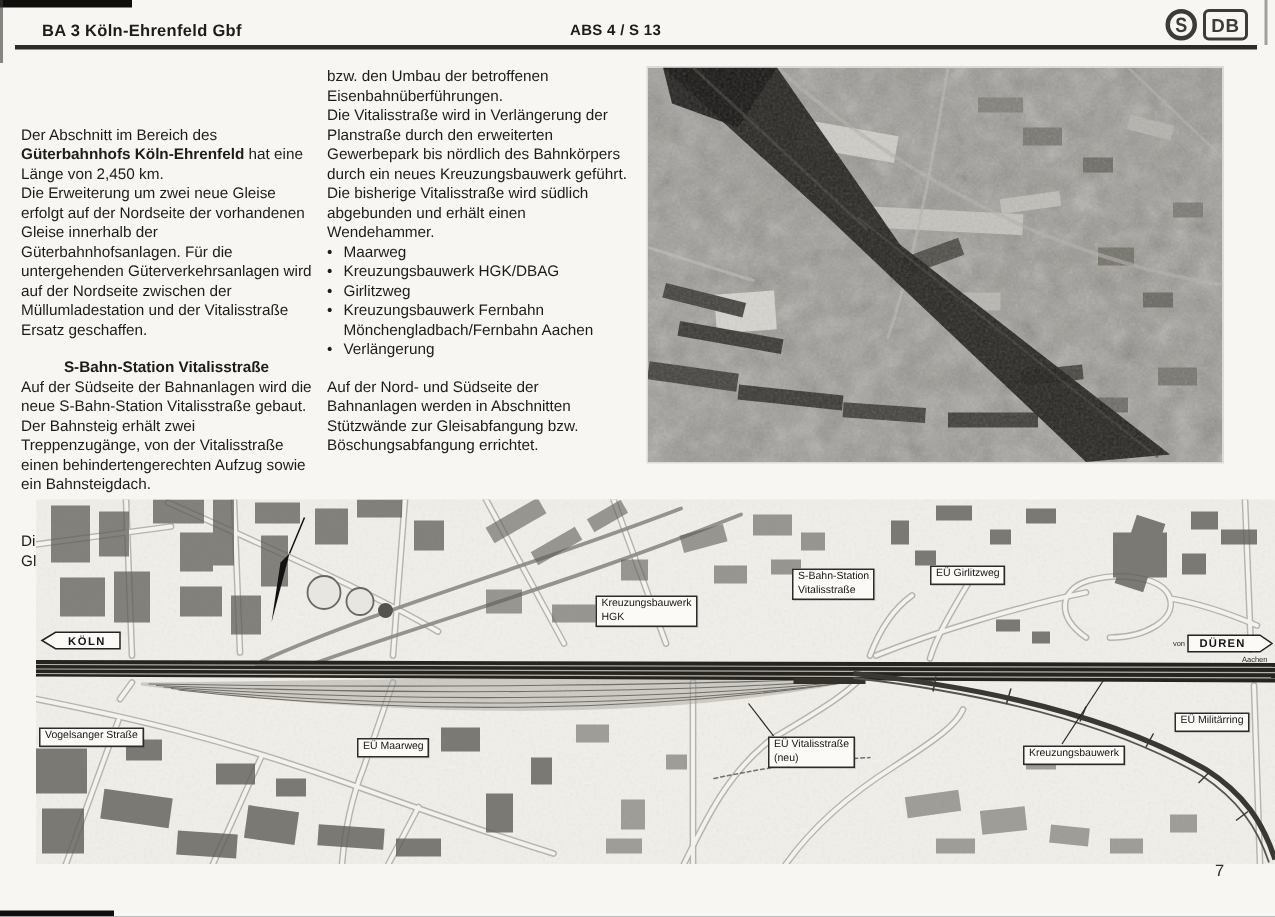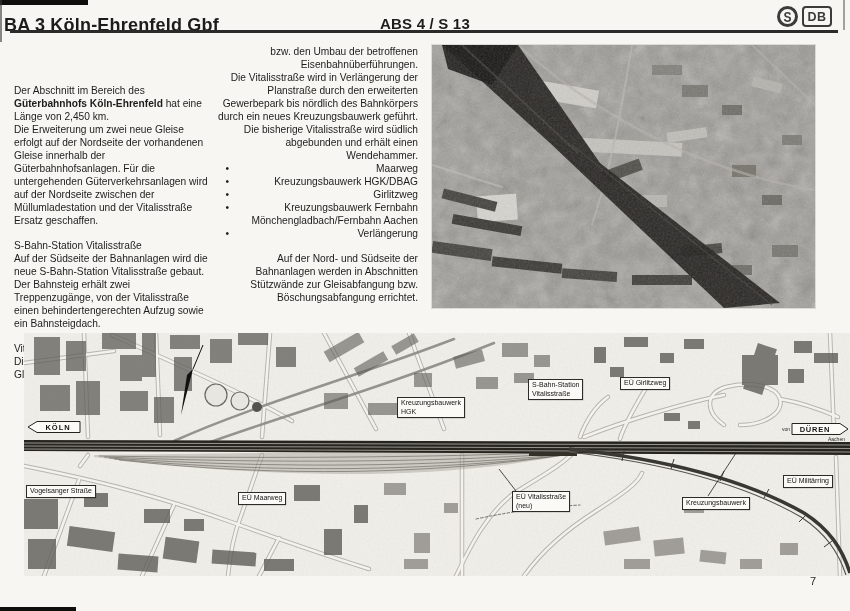--- a/index.html
+++ b/index.html
@@ -5,37 +5,37 @@
   html,body{margin:0;padding:0;background:#8a8a8a;}
   .page{position:relative;width:850px;height:611px;background:#f7f6f3;overflow:hidden;
         font-family:"Liberation Sans",sans-serif;color:#1d1c1a;}
   
   .mark-top{position:absolute;left:0;top:0;width:88px;height:5px;background:#0e0e0d;}
   .mark-bottom{position:absolute;left:0;top:607px;width:76px;height:4px;background:#0e0e0d;}
   .mark-left{position:absolute;left:0;top:0;width:2px;height:42px;background:#3a3a38;opacity:.6;}
   .mark-right{position:absolute;right:5px;top:0;width:2px;height:30px;background:#4a4a48;opacity:.5;}
   
   .hdr{position:absolute;left:0;top:0;width:100%;height:33px;}
-  .hdr .t-left{position:absolute;left:4px;top:15px;font-size:18px;font-weight:bold;letter-spacing:.2px;}
-  .hdr .t-center{position:absolute;left:380px;top:15px;font-size:15px;font-weight:bold;letter-spacing:.2px;text-align:right;}
+  .hdr .t-left{position:absolute;left:28px;top:15px;font-size:11px;font-weight:bold;letter-spacing:.2px;}
+  .hdr .t-center{position:absolute;left:380px;top:15px;font-size:10px;font-weight:bold;letter-spacing:.2px;text-align:right;}
   .hdr .rule{position:absolute;left:10px;right:12px;top:30px;height:2.5px;background:#2b2b29;}
   .logos{position:absolute;right:18px;top:6px;display:flex;align-items:center;gap:4px;}
   .slogo{width:21px;height:21px;border:3px solid #3b3b39;border-radius:50%;box-sizing:border-box;
          display:flex;align-items:center;justify-content:center;}
   .slogo span{font-size:12px;font-weight:800;color:#3b3b39;transform:scaleY(1.15);}
   .dblogo{min-width:30px;height:21px;border:2.5px solid #3b3b39;border-radius:4px;box-sizing:border-box;
           display:flex;align-items:center;justify-content:center;padding:3px 2px;}
   .dblogo span{font-size:12.5px;font-weight:800;color:#3b3b39;letter-spacing:.5px;}
   
   .col{position:absolute;top:45px;font-size:10.2px;line-height:13px;}
   .col.c1{left:14px;width:194px;margin-top:39px;}
-  .col.c2{left:218px;width:200px;text-align:right;}
+  .col.c2{left:218px;width:200px;}
   .para{margin:0;}
   .gap{margin-top:12px;}
-  .subhead{font-weight:normal;}
+  .subhead{font-weight:bold;text-align:center;}
   .list{margin:0;}
   .li{display:flex;}
   .li .marker{width:11px;flex:none;}
   .li .litext{flex:1;}
   
   .aerial{position:absolute;left:432px;top:45px;width:383px;height:263px;margin:0;
           outline:1px solid #dddbd5;}
   .aerial svg{display:block;}
   
   .map{position:absolute;left:24px;top:333px;width:832px;height:243px;background:#f1efe9;}

